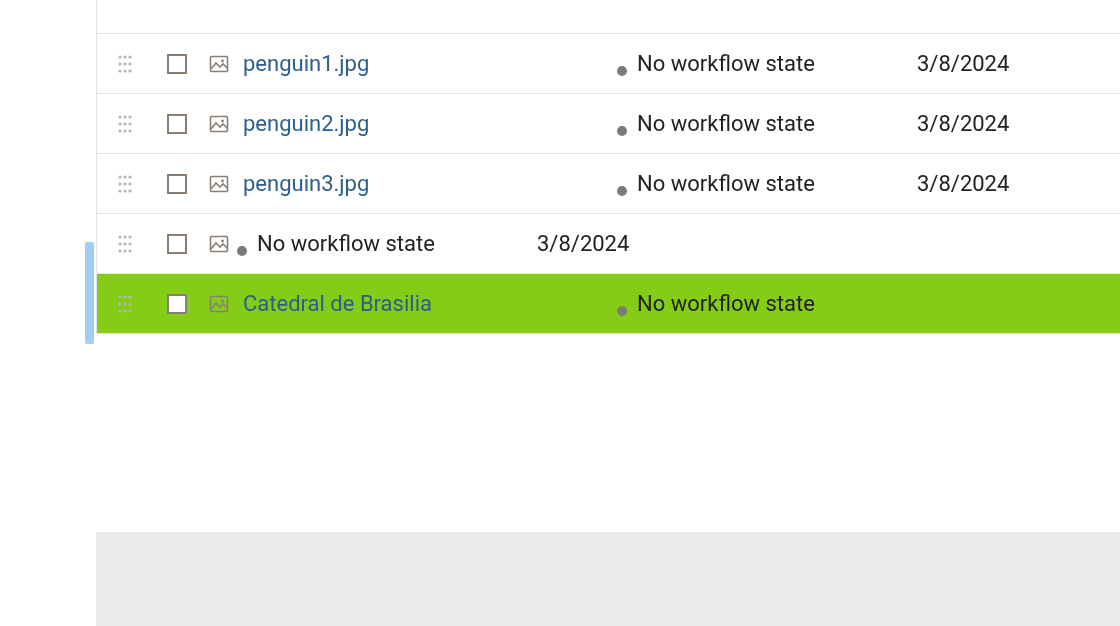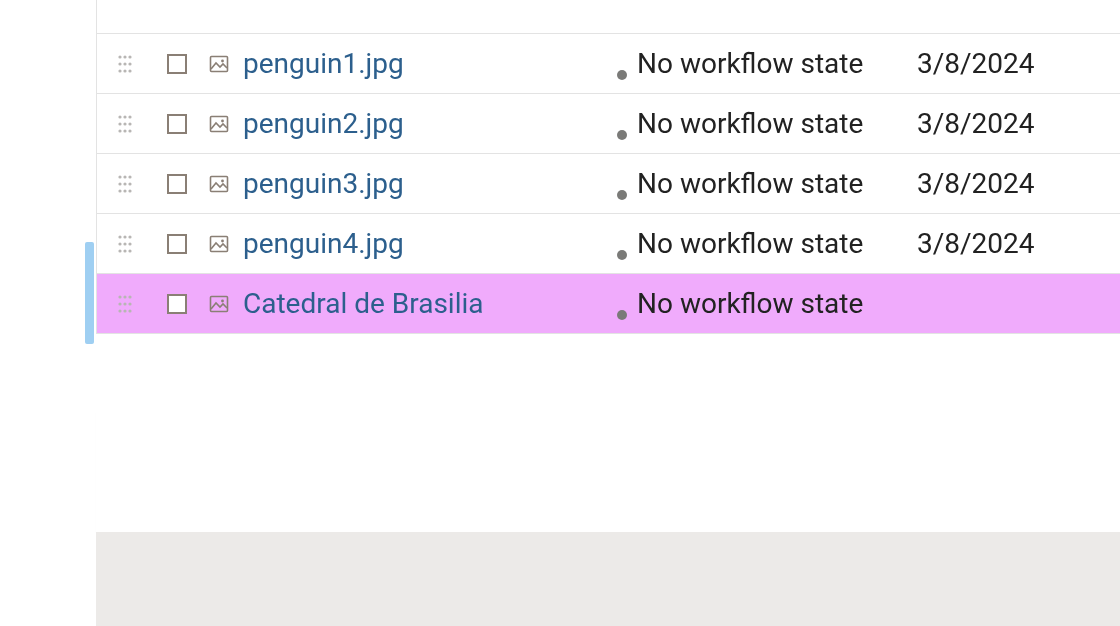--- a/index.html
+++ b/index.html
@@ -27,26 +27,26 @@
   }
   .header-row {
     height: 34px;
     border-bottom: 1px solid #e3e3e3;
   }
   .row {
     display: flex;
     align-items: center;
     height: 60px;
     border-bottom: 1px solid #e3e3e3;
-    font-size: 28px;
+    font-size: 22px;
     color: #222;
     position: relative;
   }
   .row.hovered {
-    background: #f0abfc;
+    background: #84cc16;
   }
   .drag-handle {
     width: 56px;
     display: flex;
     align-items: center;
     justify-content: center;
     color: #b8b6b4;
     flex-shrink: 0;
   }
   .drag-handle svg { display: block; }
@@ -254,21 +254,20 @@
 
       <div class="checkbox"></div>
     </div>
     <div class="thumb-cell">
           <svg width="20" height="20" viewBox="0 0 20 20" fill="none">
   <rect x="1.5" y="2.5" width="17" height="15" rx="1" stroke="currentColor" stroke-width="1.6"></rect>
   <path d="M2 15 L7 9 L11 13 L14 10 L18 14" stroke="currentColor" stroke-width="1.6" fill="none"></path>
   <circle cx="13.5" cy="7" r="1.4" fill="currentColor"></circle>
 </svg>
         </div>
-    <div class="name-cell"><a>penguin4.jpg</a></div>
     <div class="workflow-cell">
       <span class="dot"></span>
       <span>No workflow state</span>
     </div>
     <div class="date-cell">3/8/2024</div>
   </div>
       <div class="row hovered">
     <div class="drag-handle">
           <svg width="16" height="22" viewBox="0 0 16 22" fill="none">
   <circle cx="3" cy="4" r="1.6" fill="currentColor"></circle>

